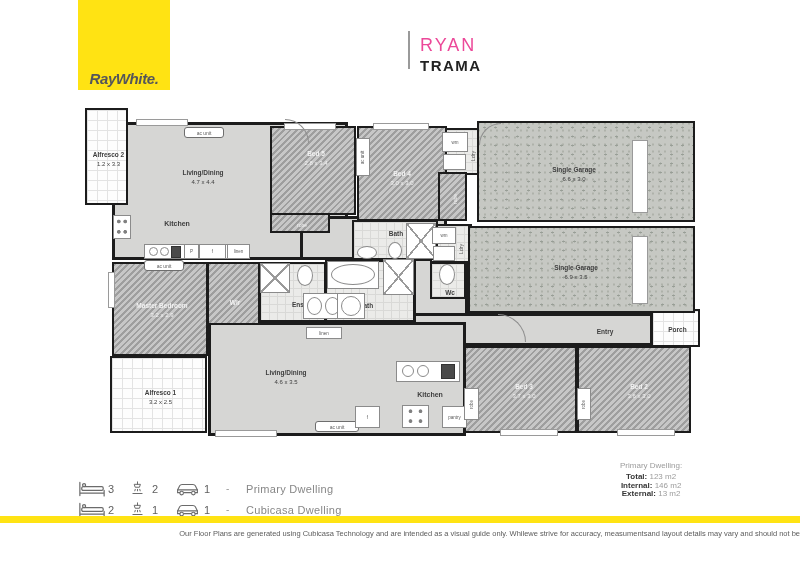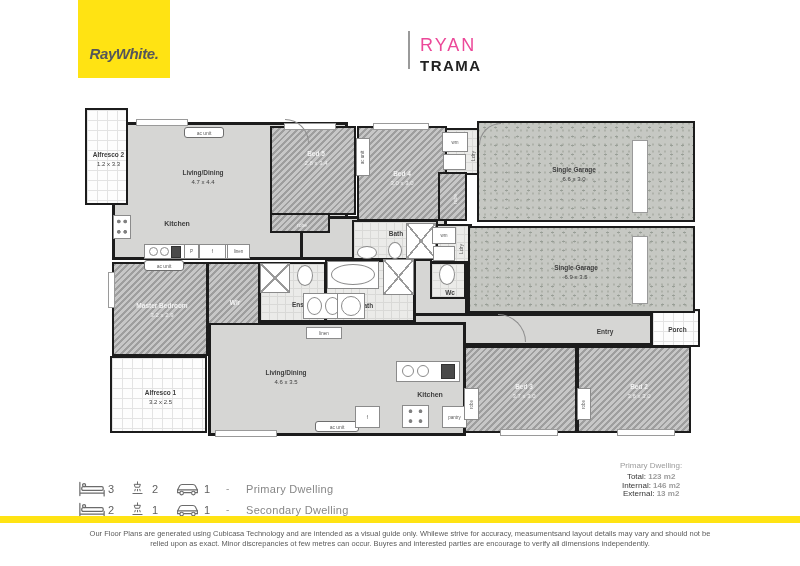--- a/index.html
+++ b/index.html
@@ -1,20 +1,20 @@
 <!DOCTYPE html>
 <html><head>
 <meta charset="utf-8">
 <style>
   html,body{margin:0;padding:0;background:#fff;}
   .page{position:relative;width:800px;height:566px;background:#fff;overflow:hidden;
         font-family:"Liberation Sans",sans-serif;}
   
-  .rw-logo{position:absolute;left:78px;top:0;width:92px;height:78px;background:#FFE313;
-           display:flex;align-items:flex-end;justify-content:center;padding-bottom:16px;box-sizing:border-box;}
+  .rw-logo{position:absolute;left:78px;top:0;width:92px;height:90px;background:#FFE313;
+           display:flex;align-items:flex-end;justify-content:center;padding-bottom:3px;box-sizing:border-box;}
   .rw-logo span{font-style:italic;font-weight:bold;font-size:15px;color:#55565a;letter-spacing:-0.4px;}
   .akg-logo{position:absolute;left:314px;top:20px;font-family:"DejaVu Serif",serif;font-weight:bold;
             font-size:44px;line-height:48px;color:#151515;letter-spacing:-2px;}
   .logo-divider{position:absolute;left:408px;top:31px;width:2px;height:38px;background:#9a9a9a;}
   .agent{position:absolute;left:420px;top:35px;}
   .agent-first{font-size:18px;letter-spacing:2px;color:#ec4899;font-weight:400;}
   .agent-last{font-size:15px;letter-spacing:1.5px;color:#232323;font-weight:bold;margin-top:1px;}
   
   #plan{position:absolute;left:0;top:0;width:800px;height:566px;}
   .room{position:absolute;box-sizing:border-box;border:2px solid #1c1c1c;}
@@ -67,24 +67,24 @@
   .spec-row{display:grid;grid-template-columns:30px 22px 22px 22px 30px 22px 20px auto;
             align-items:center;height:21px;}
   .spec-count{font-size:11px;color:#5f5f5f;}
   .spec-dash{font-size:10px;color:#9a9a9a;}
   .spec-label{font-size:11px;color:#878787;letter-spacing:0.3px;}
   .spec-icon{display:flex;align-items:center;}
   #areas{position:absolute;left:620px;top:461px;display:flex;gap:16px;}
   .area-col{text-align:center;}
   .area-title{font-size:8px;color:#9c9c9c;margin-bottom:3px;}
   .area-row{font-size:8px;line-height:8.5px;}
-  .area-k{font-weight:normal;color:#363636;}
-  .area-v{color:#9c9c9c;font-weight:bold;}
+  .area-k{font-weight:bold;color:#363636;}
+  .area-v{color:#9c9c9c;}
   .yellow-bar{position:absolute;left:0;top:516px;width:800px;height:7px;background:#FFE313;}
-  .disclaimer{position:absolute;left:0;top:529px;width:800px;text-align:center;
+  .disclaimer{position:absolute;left:0;top:529px;width:800px;text-align:right;
               font-size:7.5px;line-height:10px;color:#5c5c5c;}
 </style>
 </head>
 <body>
 
 <div class="page">
   <div class="rw-logo" style="background: rgb(255, 227, 19);">
     <span>RayWhite.</span>
   </div>
   <div class="logo-divider"></div>
@@ -357,29 +357,28 @@
           <svg width="27" height="16" viewBox="0 0 30 16" fill="none" stroke="#6b6b6b" stroke-width="1.2" stroke-linecap="round">
             <path d="M4 12v-3l2.3-4.5C6.8 3.5 7.8 3 9 3h12c1.2 0 2.2.5 2.7 1.5L26 9v3"></path>
             <path d="M4 9h22"></path>
             <circle cx="8.5" cy="12.5" r="2"></circle>
             <circle cx="21.5" cy="12.5" r="2"></circle>
             <path d="M4 12h2.5M11 12h8M23.5 12H26"></path>
           </svg>
         </span>
         <span class="spec-count">1</span>
         <span class="spec-dash">-</span>
-        <span class="spec-label">Secondary Dwelling</span>
+        <span class="spec-label">Cubicasa Dwelling</span>
       </div>
     </div>
   <div id="areas">
       <div class="area-col">
         <div class="area-title">Primary Dwelling:</div>
         <div class="area-row"><span class="area-k">Total: </span><span class="area-v">123 m2</span></div>
         <div class="area-row"><span class="area-k">Internal: </span><span class="area-v">146 m2</span></div>
         <div class="area-row"><span class="area-k">External: </span><span class="area-v">13 m2</span></div>
       </div>
     </div>
   <div class="yellow-bar" style="background: rgb(255, 227, 19);"></div>
   <div class="disclaimer">
     <span>Our Floor Plans are generated using Cubicasa Technology and are intended as a visual guide only. Whilewe strive for accuracy, measumentsand layout details may vary and should not be</span><br>
-    <span>relied upon as exact. Minor discrepancies ot few metres can occur. Buyres and interested parties are encourage to verify all dimensions independently.</span>
   </div>
 </div>
 
 </body></html>

